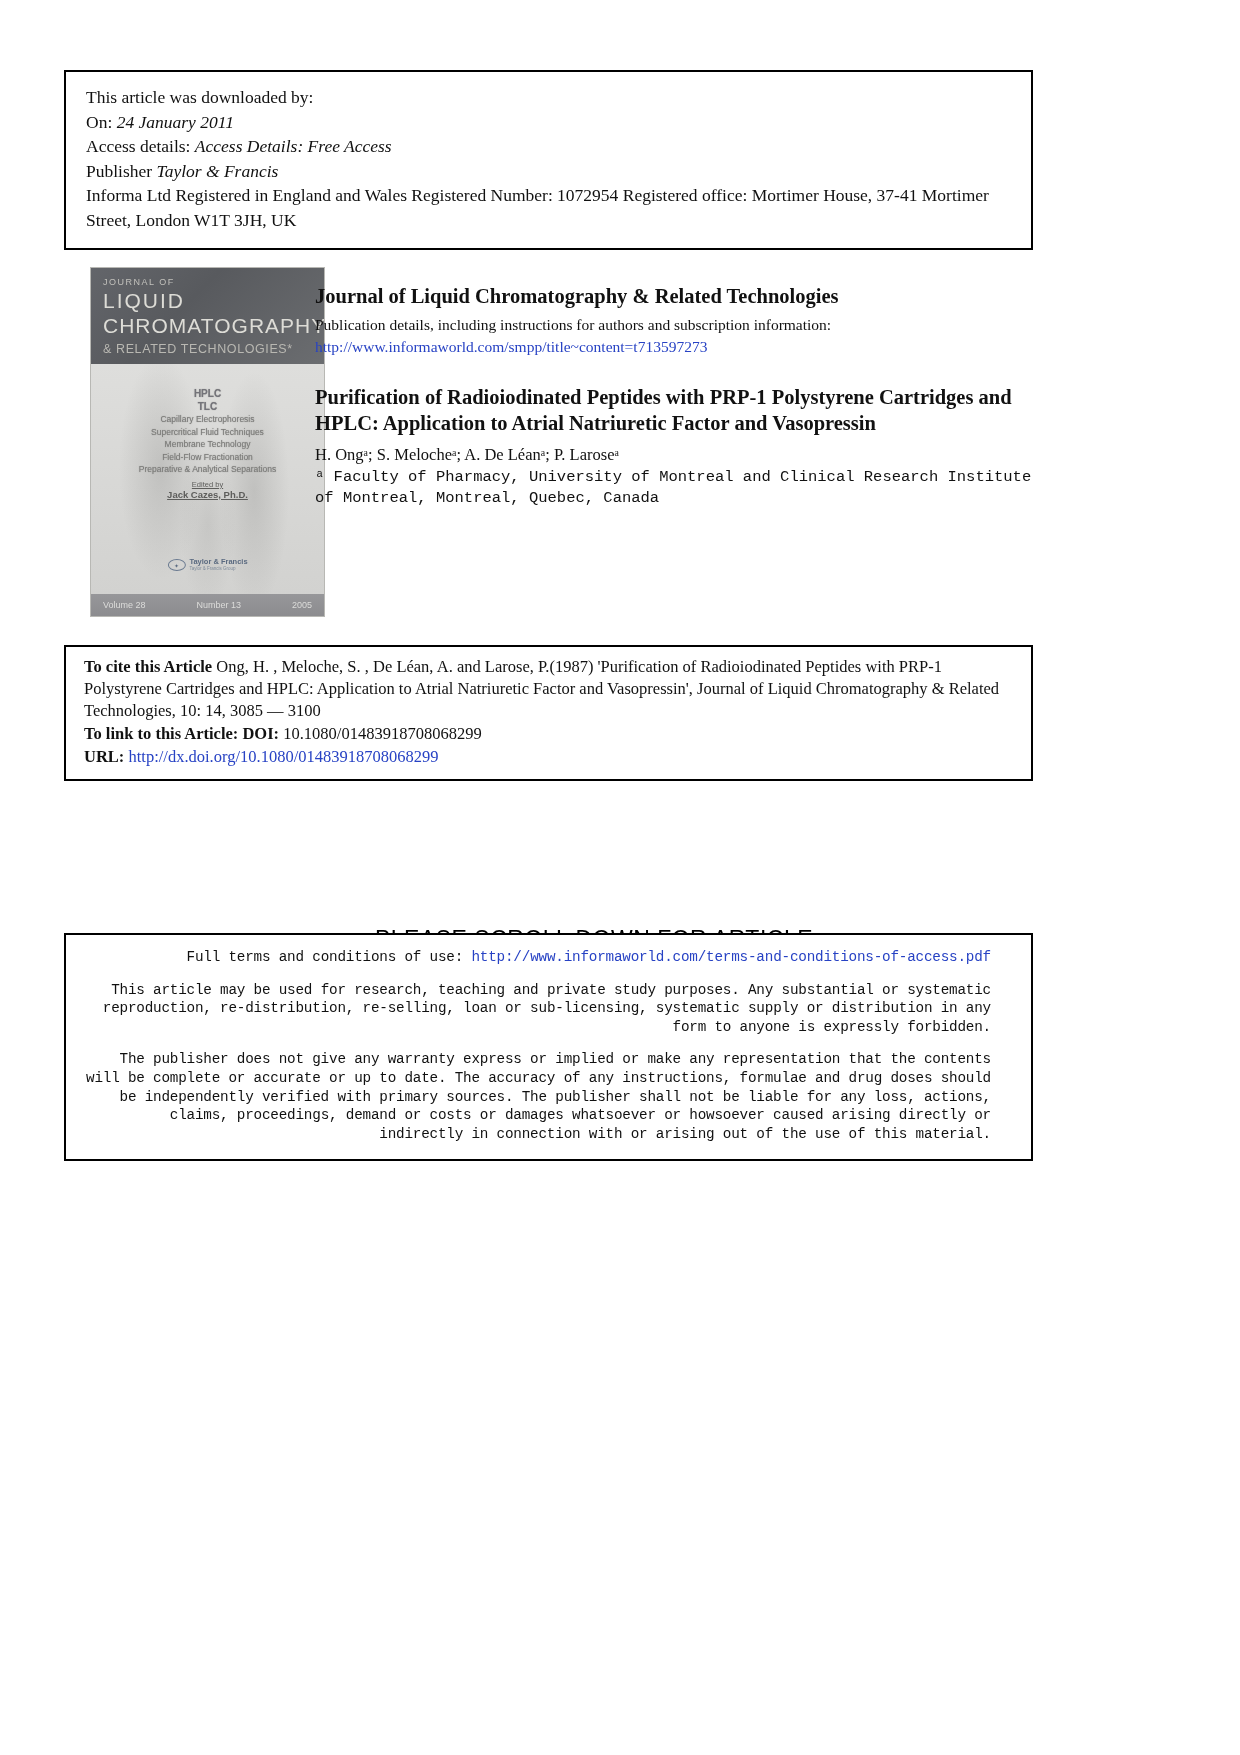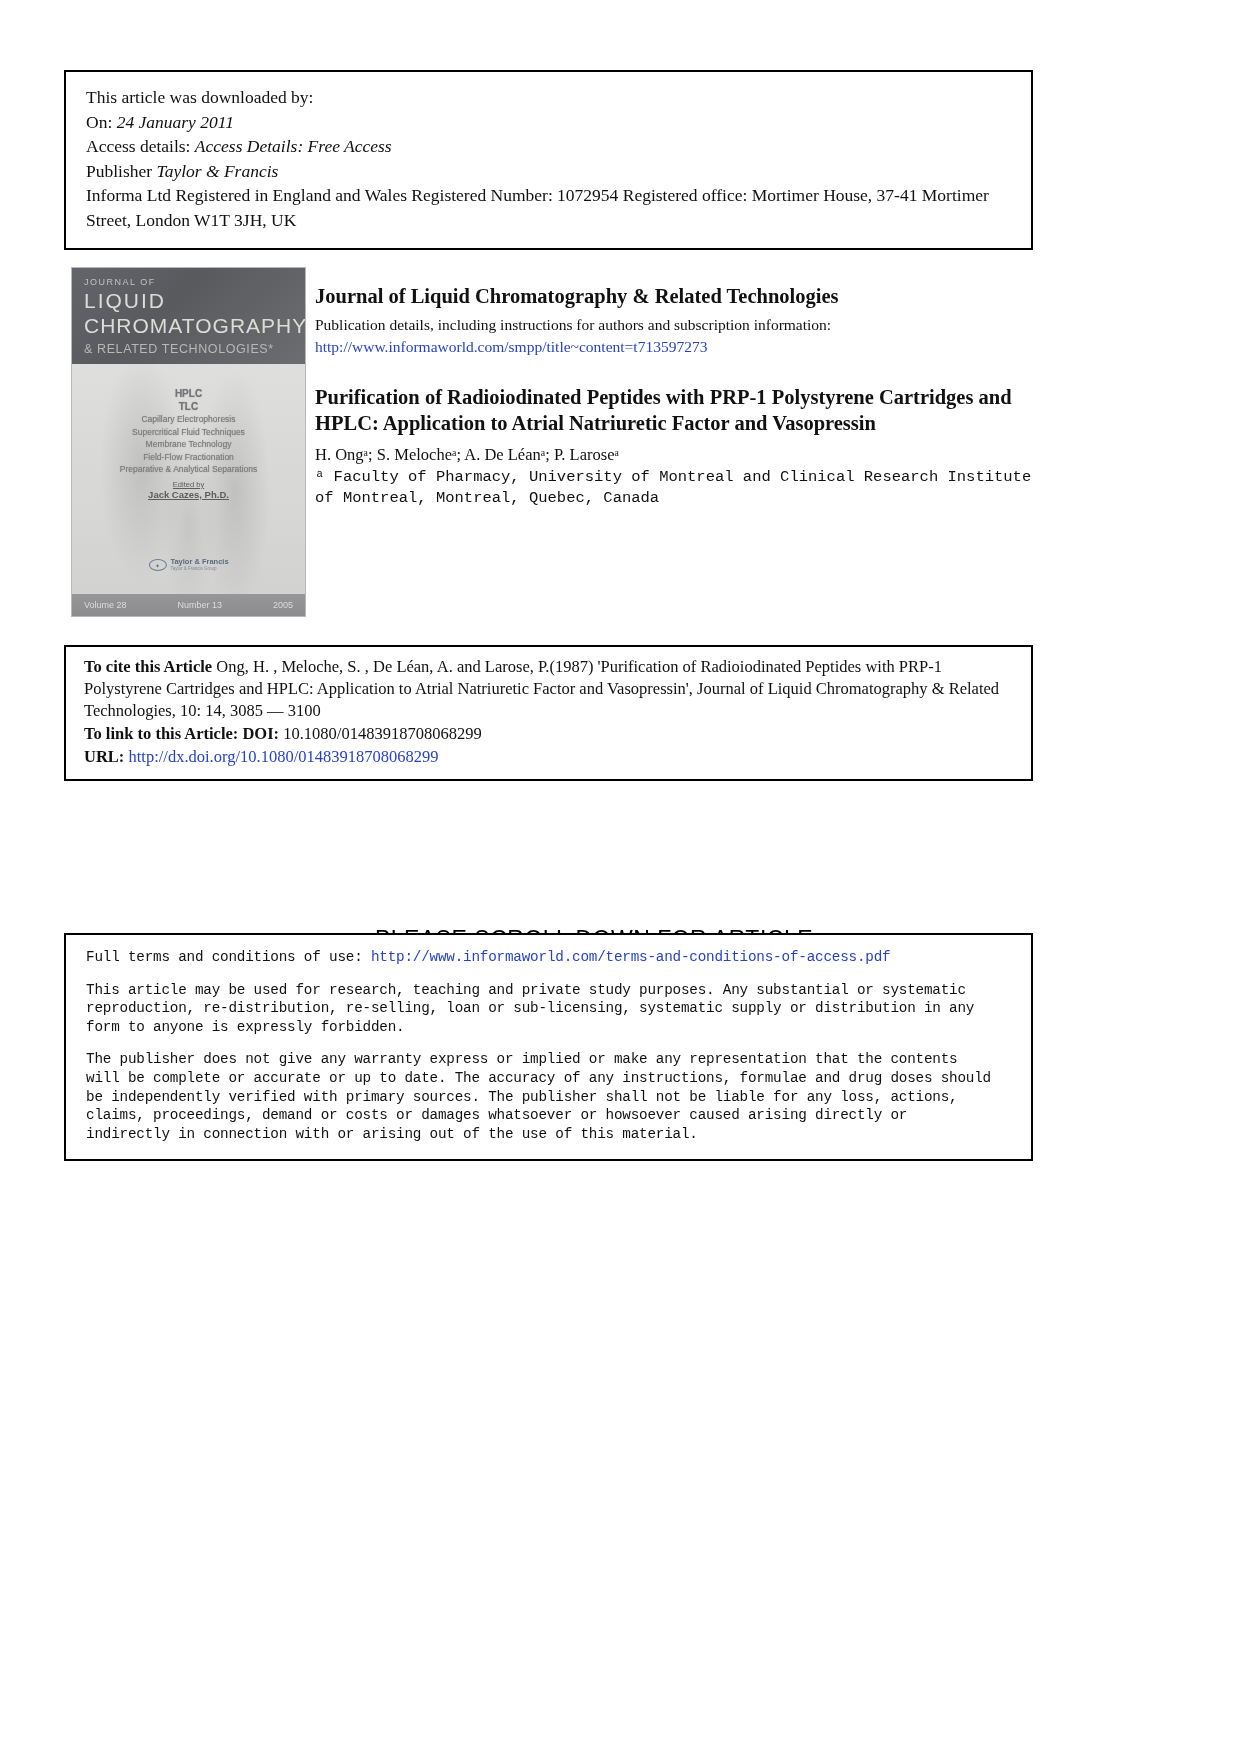--- a/index.html
+++ b/index.html
@@ -29,21 +29,21 @@
     width:969px;
     padding:13px 20px 15px 20px;
     font-size:17.5px;
     line-height:24.6px;
   }
   .download-box .it{font-style:italic;}
 
   
   .cover{
     position:absolute;
-    left:72px; top:268px;
+    left:91px; top:268px;
     width:233px; height:348px;
     background:#fef9c3;
     font-family:"Liberation Sans","DejaVu Sans",sans-serif;
     overflow:hidden;
     box-shadow:0 0 0 1px #b8b8b4;
   }
   .cover-header{
     height:96px;
     background:linear-gradient(135deg,#63656a 0%,#585a5e 40%,#6b6d70 100%);
     padding:9px 12px 0 12px;
@@ -144,21 +144,21 @@
     position:absolute;
     left:64px; top:933px;
     width:969px;
     min-height:196px;
     padding:13px 20px 16px 20px;
     font-family:"Liberation Mono","DejaVu Sans Mono",monospace;
     font-size:14.3px;
     line-height:18.6px;
     letter-spacing:-0.2px;
   }
-  .terms-box p{max-width:905px;margin-top:14px;}
+  .terms-box p{max-width:905px;margin-top:14px;text-align:right;}
   .terms-box p.first{margin-top:0;}
   .terms-link{color:var(--link);text-decoration:none;}
 </style>
 </head>
 <body>
 
 <div class="page">
 
   <div class="download-box boxed">
     <p>

